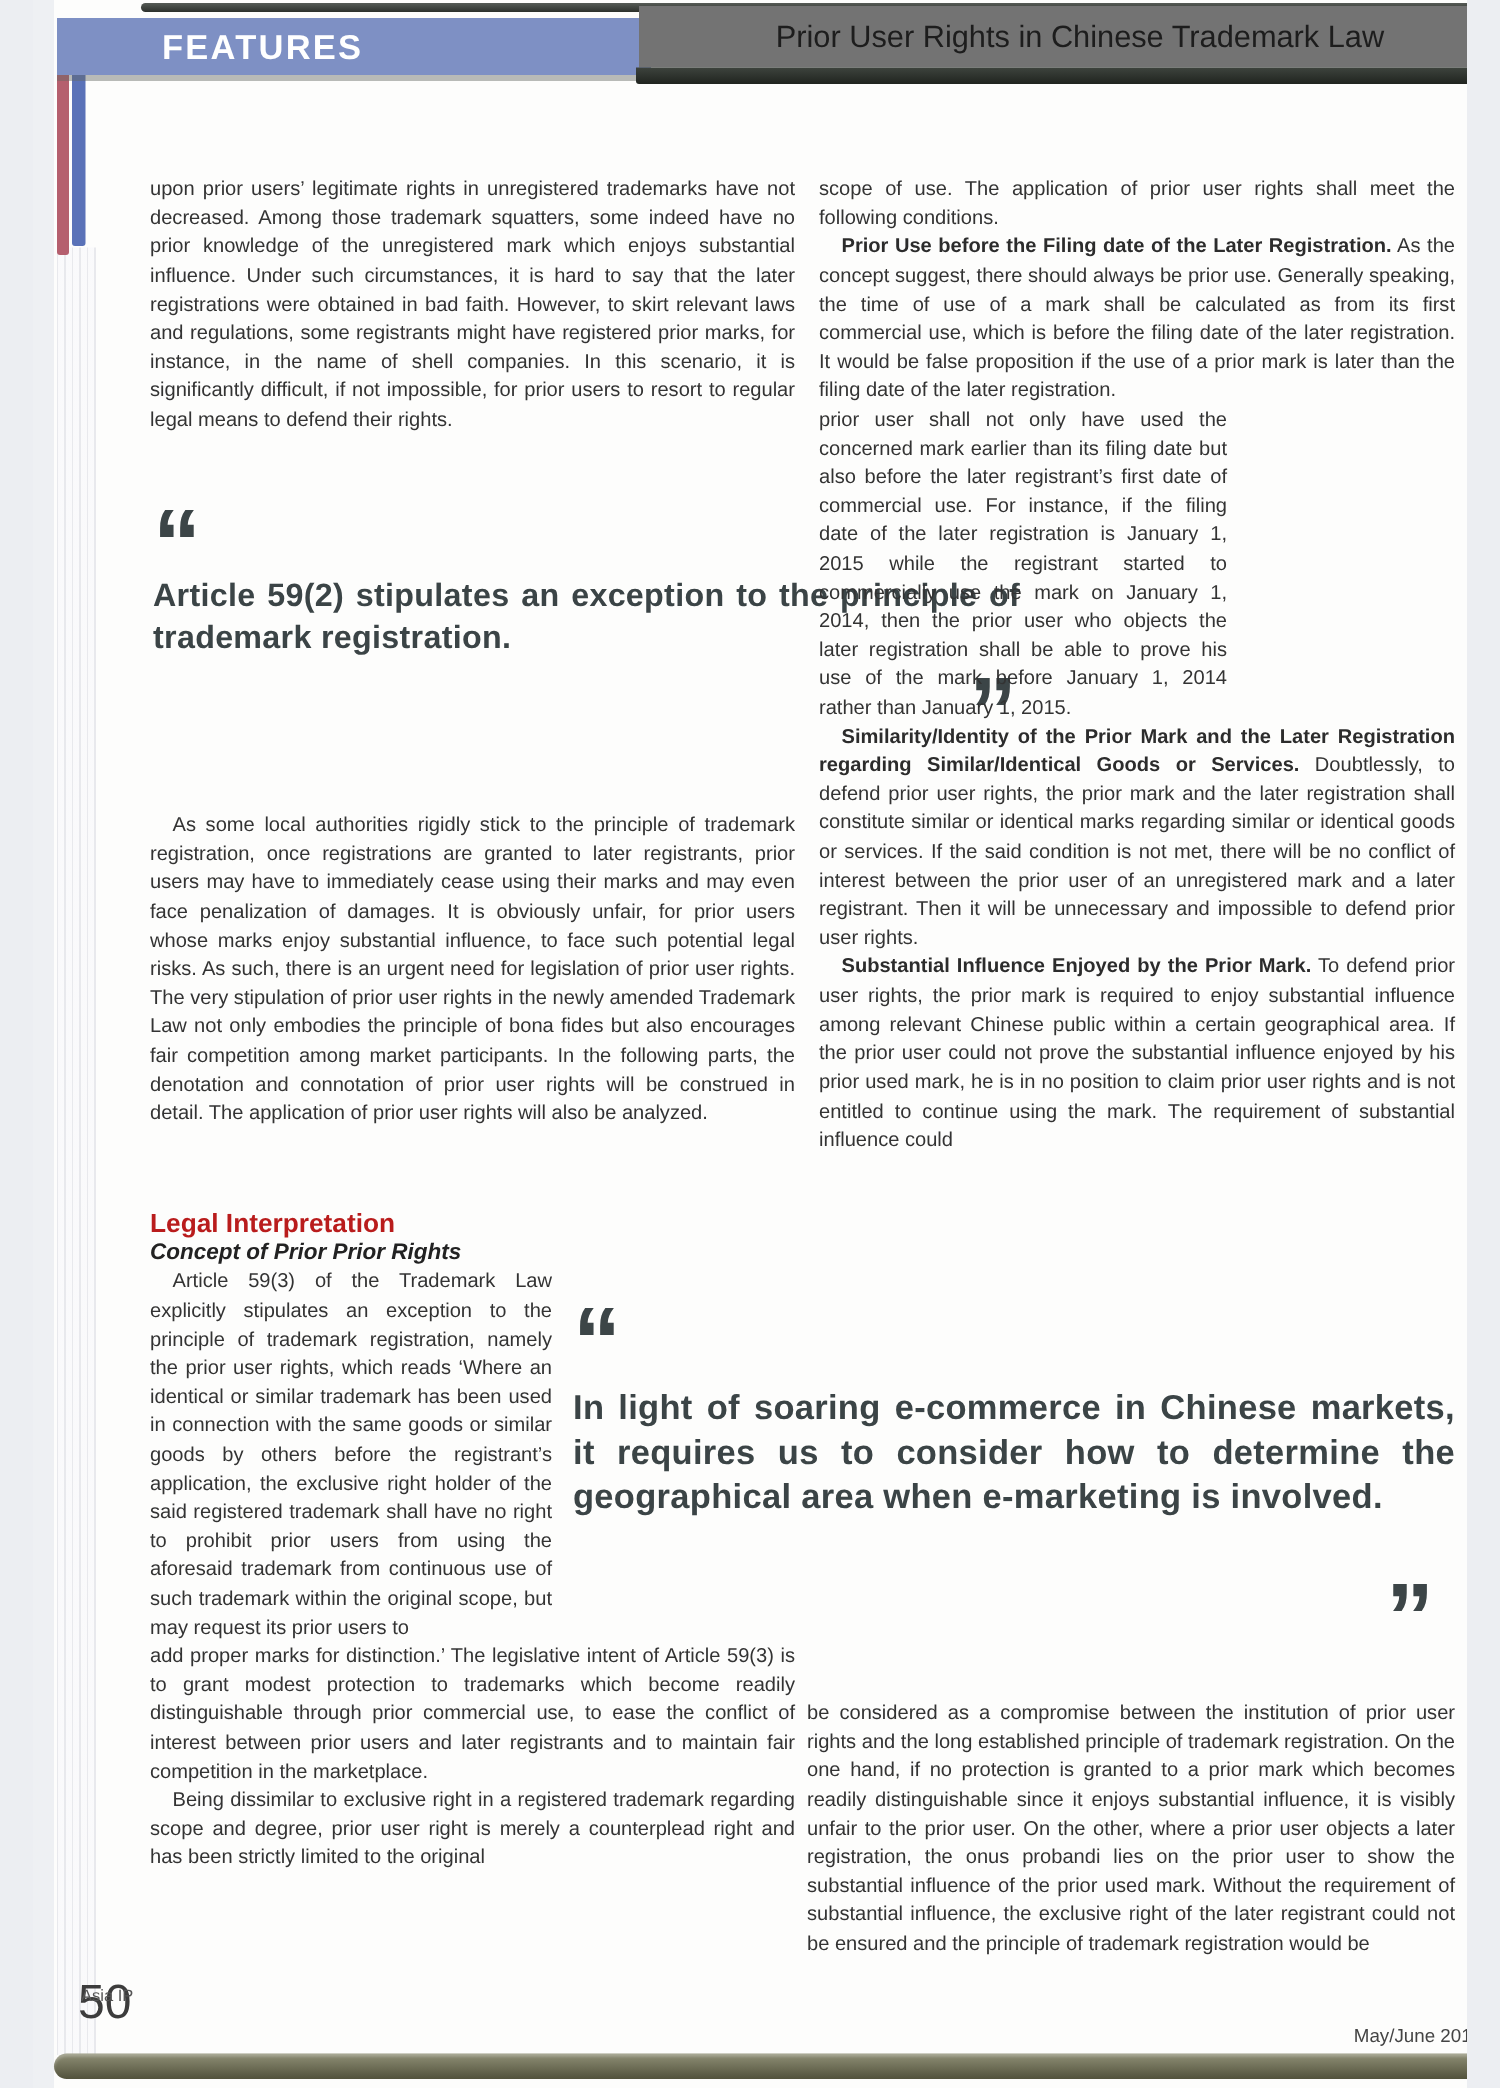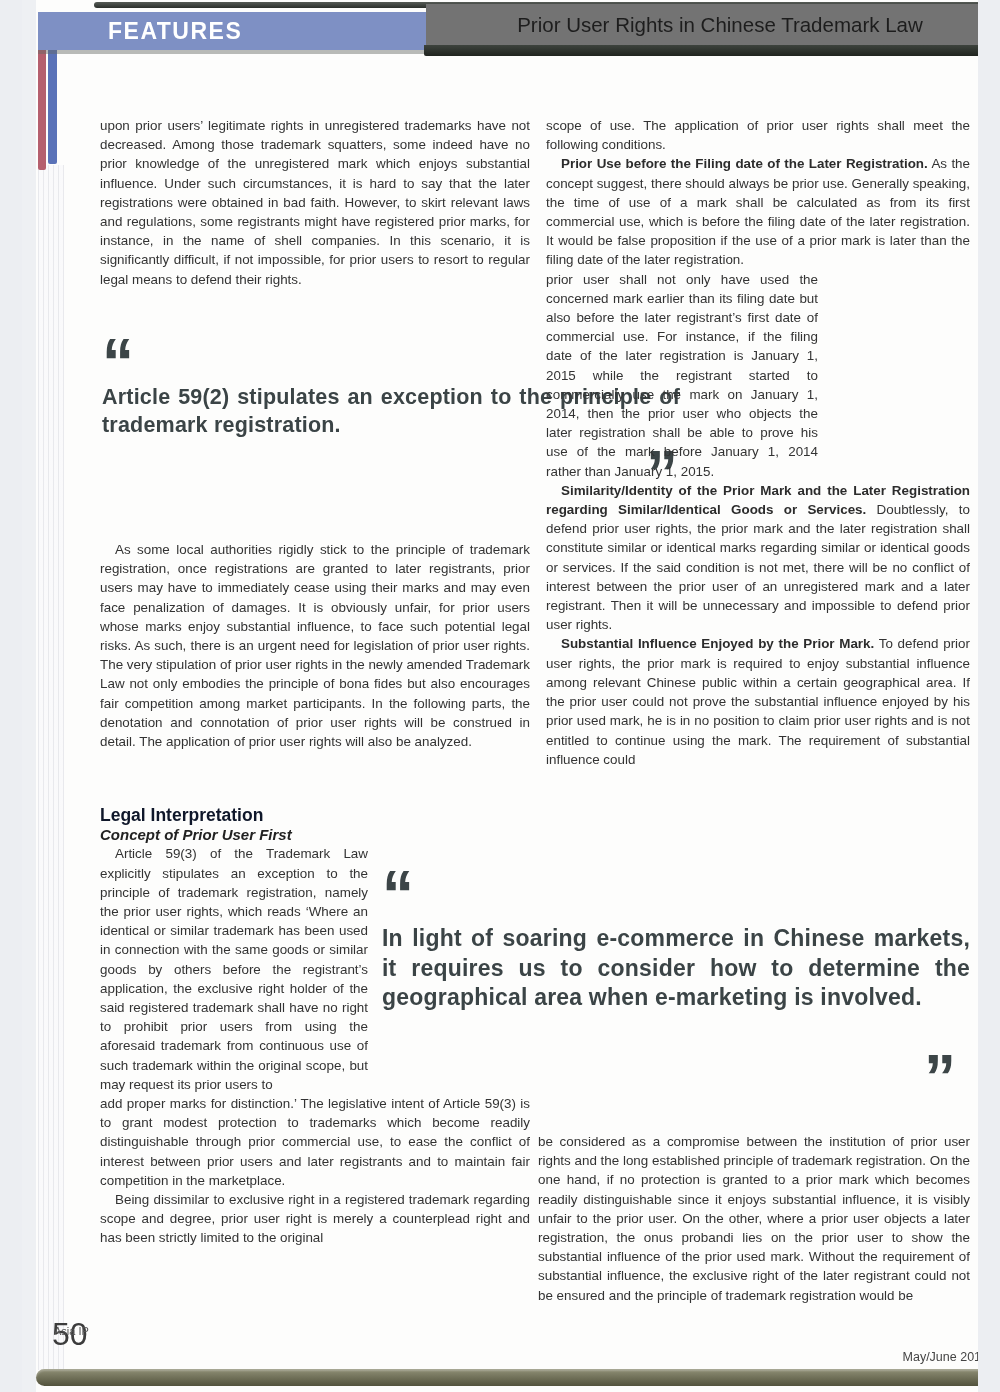--- a/index.html
+++ b/index.html
@@ -25,21 +25,21 @@
   .title-box .t{display:block;text-align:center;line-height:42px;font-size:20.5px;color:#1d1d1d;}
   .bar-dark{position:absolute;left:402px;top:45px;width:596px;height:11px;border-radius:0 0 10px 2px;
     background:linear-gradient(#3d433d,#20241f);}
 
   
   .blk{position:absolute;color:#333333;font-size:13.4px;line-height:19.2px;}
   .just{text-align:justify;}
   .blk p{margin:0;}
   .indent{text-indent:15px;}
   .lead{font-weight:bold;color:#2c2c2c;}
-  .h1{font-size:17.5px;font-weight:bold;color:#0f172a;margin:0;}
+  .h1{font-size:17.5px;font-weight:bold;color:#b91c1c;margin:0;}
   .sub{font-size:15px;font-weight:bold;font-style:italic;color:#222222;margin:14px 0 5px 0;}
   .narrow268{width:268px;}
   .cont-narrow{margin-left:152px;width:272px;text-align:justify;}
 
   
   .q-glyph{position:absolute;font-size:64px;font-weight:bold;color:#3c4547;line-height:1;
     font-family:"Liberation Sans","DejaVu Sans",sans-serif;}
   .pq{position:absolute;font-weight:bold;color:#3b4446;text-align:justify;letter-spacing:.2px;}
   .pq1{font-size:21.5px;line-height:28px;}
   .pq2{font-size:23px;line-height:29.5px;margin-top:16px;}
@@ -77,21 +77,21 @@
   <span class="q-glyph" style="left:80px;top:330px;">“</span>
   <div class="pq pq1" style="left:80px;top:383px;width:578px;">Article 59(2) stipulates an exception to the principle of trademark registration.</div>
   <span class="q-glyph" style="left:624px;top:442px;">”</span>
 
   <div class="blk just" style="left:78px;top:540px;width:430px;">
     <p class="indent">As some local authorities rigidly stick to the principle of trademark registration, once registrations are granted to later registrants, prior users may have to immediately cease using their marks and may even face penalization of damages. It is obviously unfair, for prior users whose marks enjoy substantial influence, to face such potential legal risks. As such, there is an urgent need for legislation of prior user rights. The very stipulation of prior user rights in the newly amended Trademark Law not only embodies the principle of bona fides but also encourages fair competition among market participants. In the following parts, the denotation and connotation of prior user rights will be construed in detail. The application of prior user rights will also be analyzed.</p>
   </div>
 
   <div class="blk" style="left:78px;top:806px;width:430px;">
     <p class="h1">Legal Interpretation</p>
-    <p class="sub">Concept of Prior User First</p>
+    <p class="sub">Concept of Prior Prior Rights</p>
     <p class="just narrow268 indent">Article 59(3) of the Trademark Law explicitly stipulates an exception to the principle of trademark registration, namely the prior user rights, which reads ‘Where an identical or similar trademark has been used in connection with the same goods or similar goods by others before the registrant’s application, the exclusive right holder of the said registered trademark shall have no right to prohibit prior users from using the aforesaid trademark from continuous use of such trademark within the original scope, but may request its prior users to</p>
     <p class="just">add proper marks for distinction.’ The legislative intent of Article 59(3) is to grant modest protection to trademarks which become readily distinguishable through prior commercial use, to ease the conflict of interest between prior users and later registrants and to maintain fair competition in the marketplace.</p>
     <p class="just indent">Being dissimilar to exclusive right in a registered trademark regarding scope and degree, prior user right is merely a counterplead right and has been strictly limited to the original</p>
   </div>
 
   <div class="blk just" style="left:524px;top:116px;width:424px;">
     <p>scope of use. The application of prior user rights shall meet the following conditions.</p>
     <p class="indent"><b class="lead">Prior Use before the Filing date of the Later Registration.</b> <span>As the concept suggest, there should always be prior use. Generally speaking, the time of use of a mark shall be calculated as from its first commercial use, which is before the filing date of the later registration. It would be false proposition if the use of a prior mark is later than the filing date of the later registration.</span></p>
     <p class="cont-narrow">prior user shall not only have used the concerned mark earlier than its filing date but also before the later registrant’s first date of commercial use. For instance, if the filing date of the later registration is January 1, 2015 while the registrant started to commercially use the mark on January 1, 2014, then the prior user who objects the later registration shall be able to prove his use of the mark before January 1, 2014 rather than January 1, 2015.</p>
     <p class="indent just"><b class="lead">Similarity/Identity of the Prior Mark and the Later Registration regarding Similar/Identical Goods or Services.</b> <span>Doubtlessly, to defend prior user rights, the prior mark and the later registration shall constitute similar or identical marks regarding similar or identical goods or services. If the said condition is not met, there will be no conflict of interest between the prior user of an unregistered mark and a later registrant. Then it will be unnecessary and impossible to defend prior user rights.</span></p>

